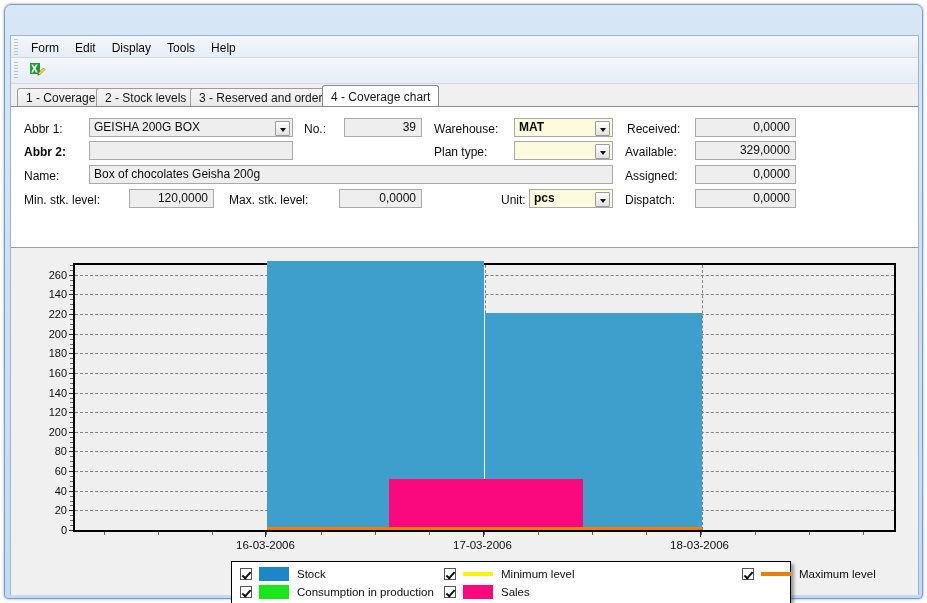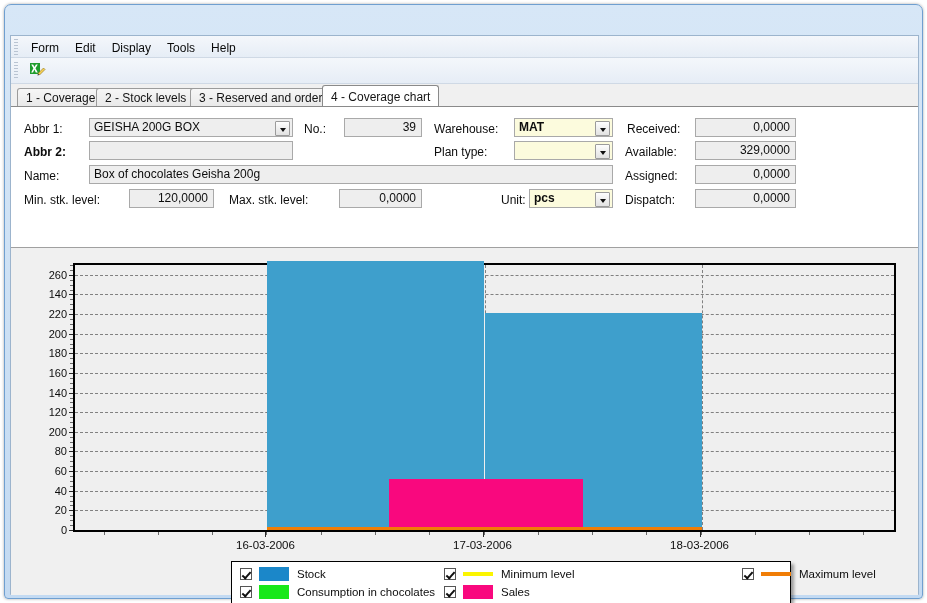--- a/index.html
+++ b/index.html
@@ -511,21 +511,21 @@
           <div class="xtickminor" style="left: 798.076px;"></div>
           <div class="xtickminor" style="left: 852.335px;"></div>
         </div>
 
       <div id="legend">
           <div class="lgchk" style="left: 8px; top: 6px;"></div>
           <div class="lgswatch" style="left: 27px; top: 5px; width: 30px; height: 14px; background: rgb(27, 135, 201);"></div>
           <div class="lg" style="left: 65px; top: 6px;">Stock</div>
           <div class="lgchk" style="left: 8px; top: 24px;"></div>
           <div class="lgswatch" style="left: 27px; top: 23px; width: 30px; height: 14px; background: rgb(24, 232, 25);"></div>
-          <div class="lg" style="left: 65px; top: 24px;">Consumption in chocolates</div>
+          <div class="lg" style="left: 65px; top: 24px;">Consumption in production</div>
           <div class="lgchk" style="left: 212px; top: 6px;"></div>
           <div class="lgline" style="left: 231px; top: 10px; width: 30px; background: rgb(251, 245, 0);"></div>
           <div class="lg" style="left: 269px; top: 6px;">Minimum level</div>
           <div class="lgchk" style="left: 212px; top: 24px;"></div>
           <div class="lgswatch" style="left: 231px; top: 23px; width: 30px; height: 14px; background: rgb(249, 8, 126);"></div>
           <div class="lg" style="left: 269px; top: 24px;">Sales</div>
           <div class="lgchk" style="left: 510px; top: 6px;"></div>
           <div class="lgline" style="left: 529px; top: 10px; width: 30px; background: rgb(240, 125, 6);"></div>
           <div class="lg" style="left: 567px; top: 6px;">Maximum level</div>
         </div>

